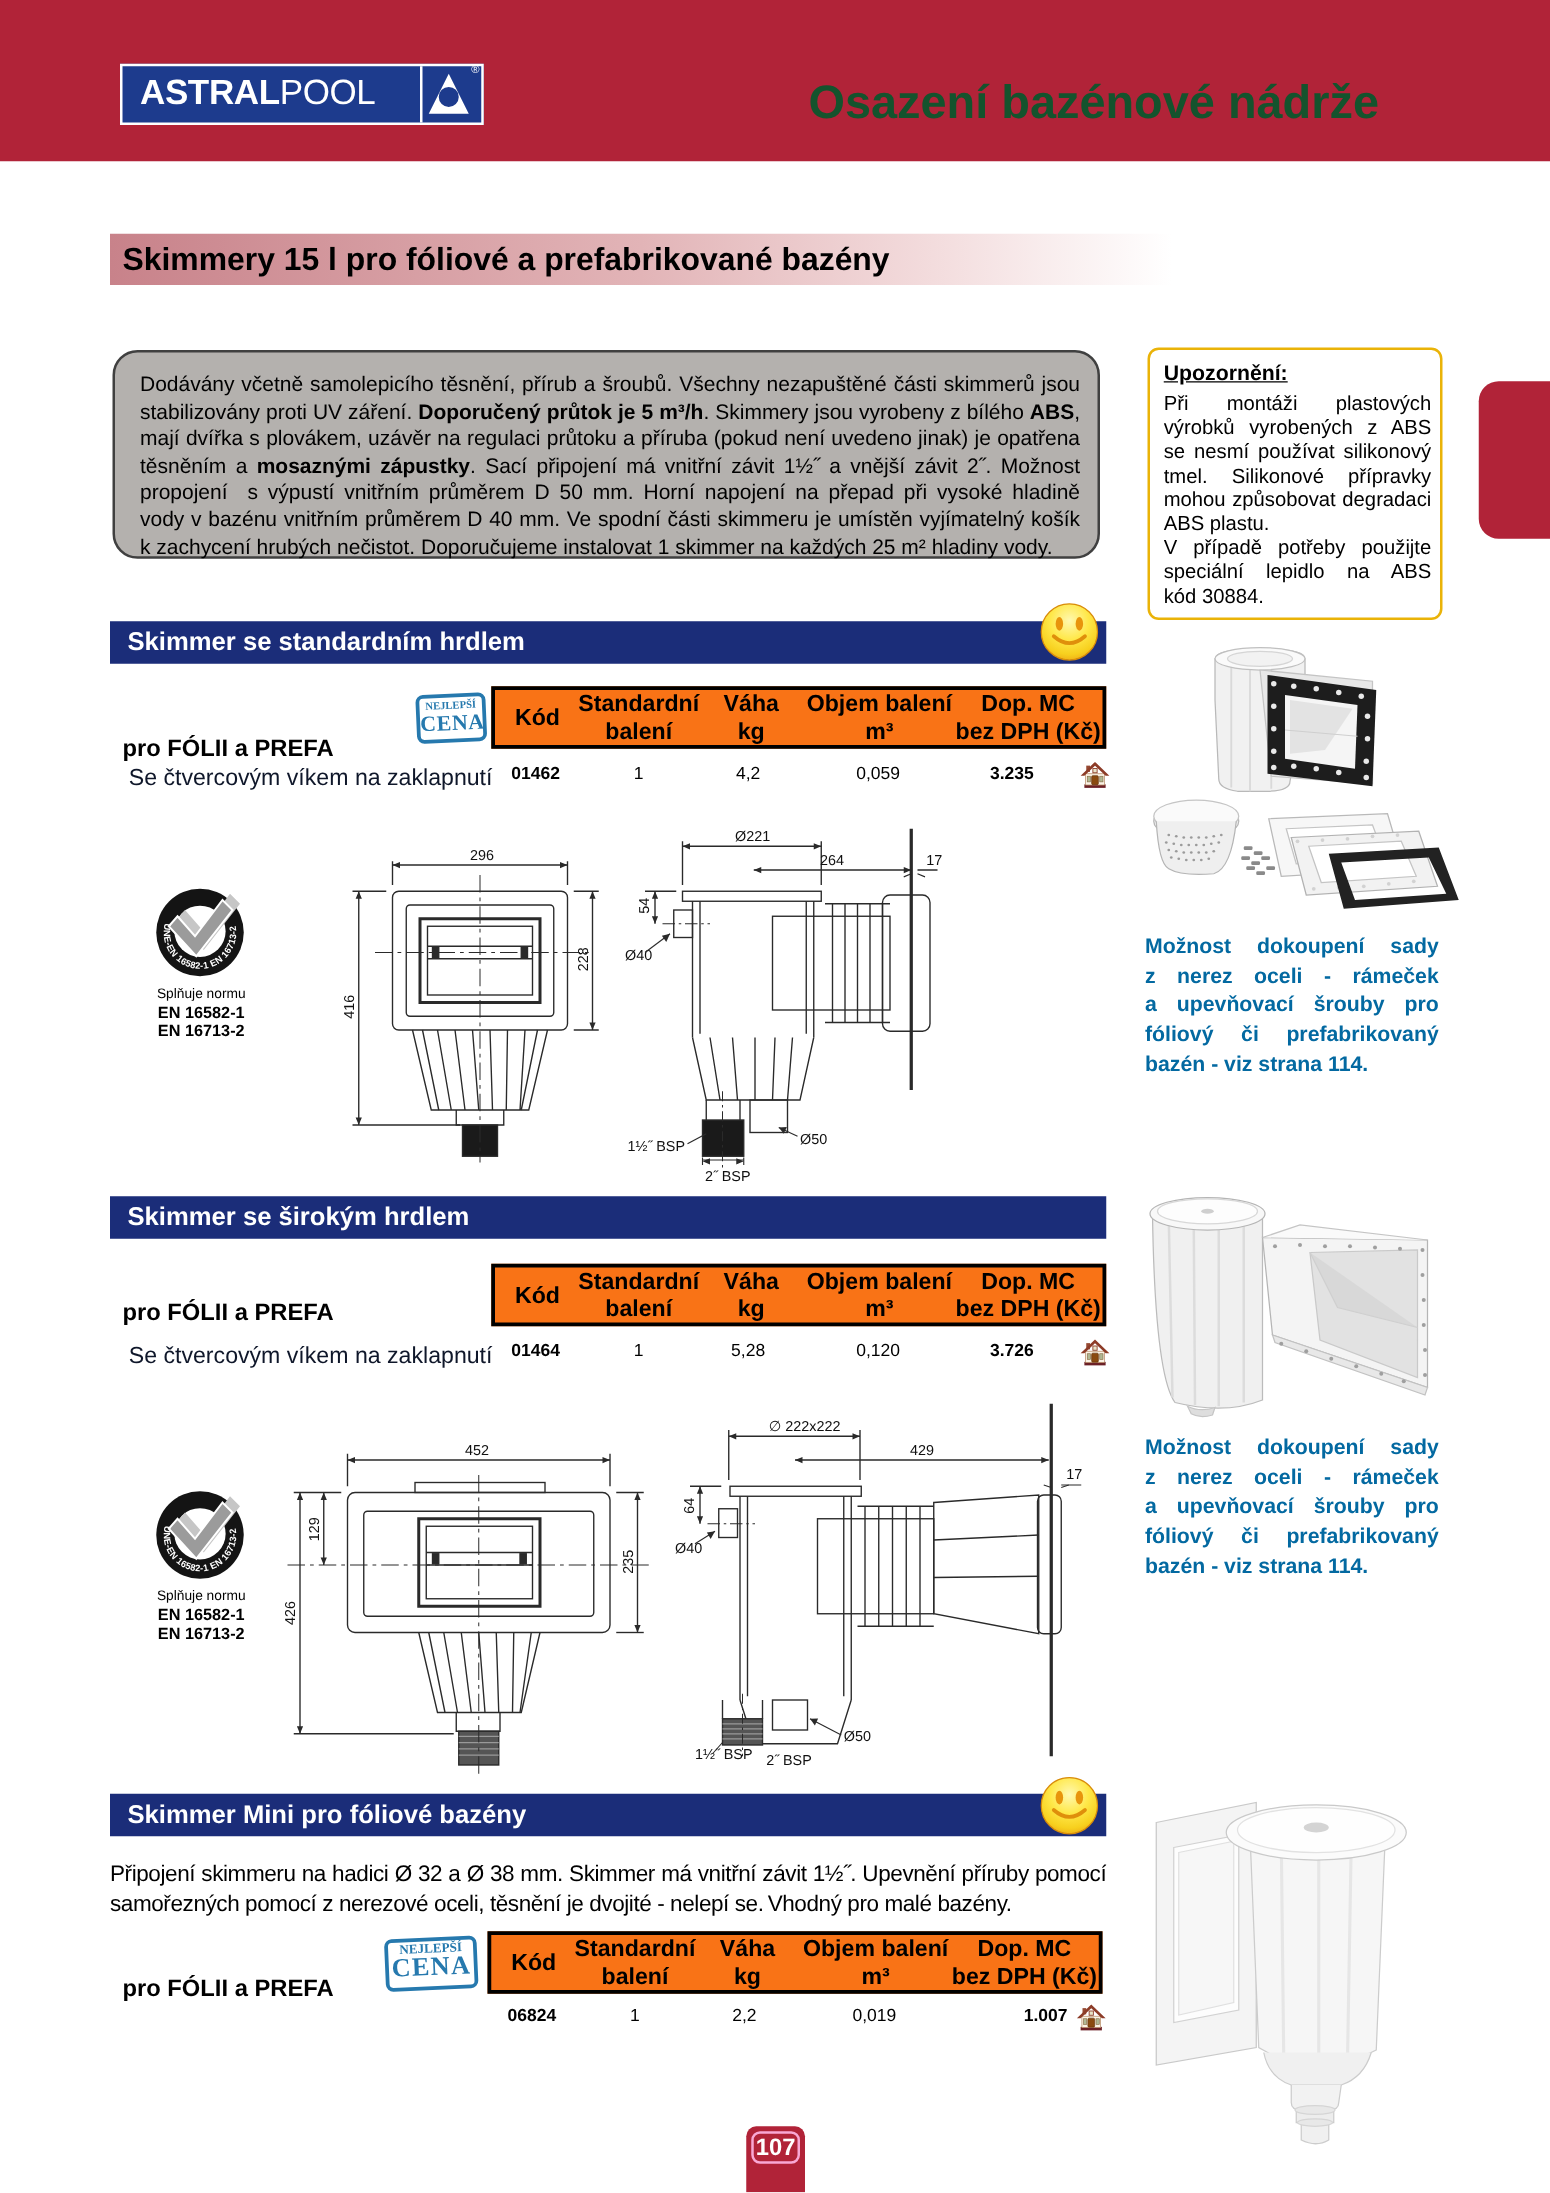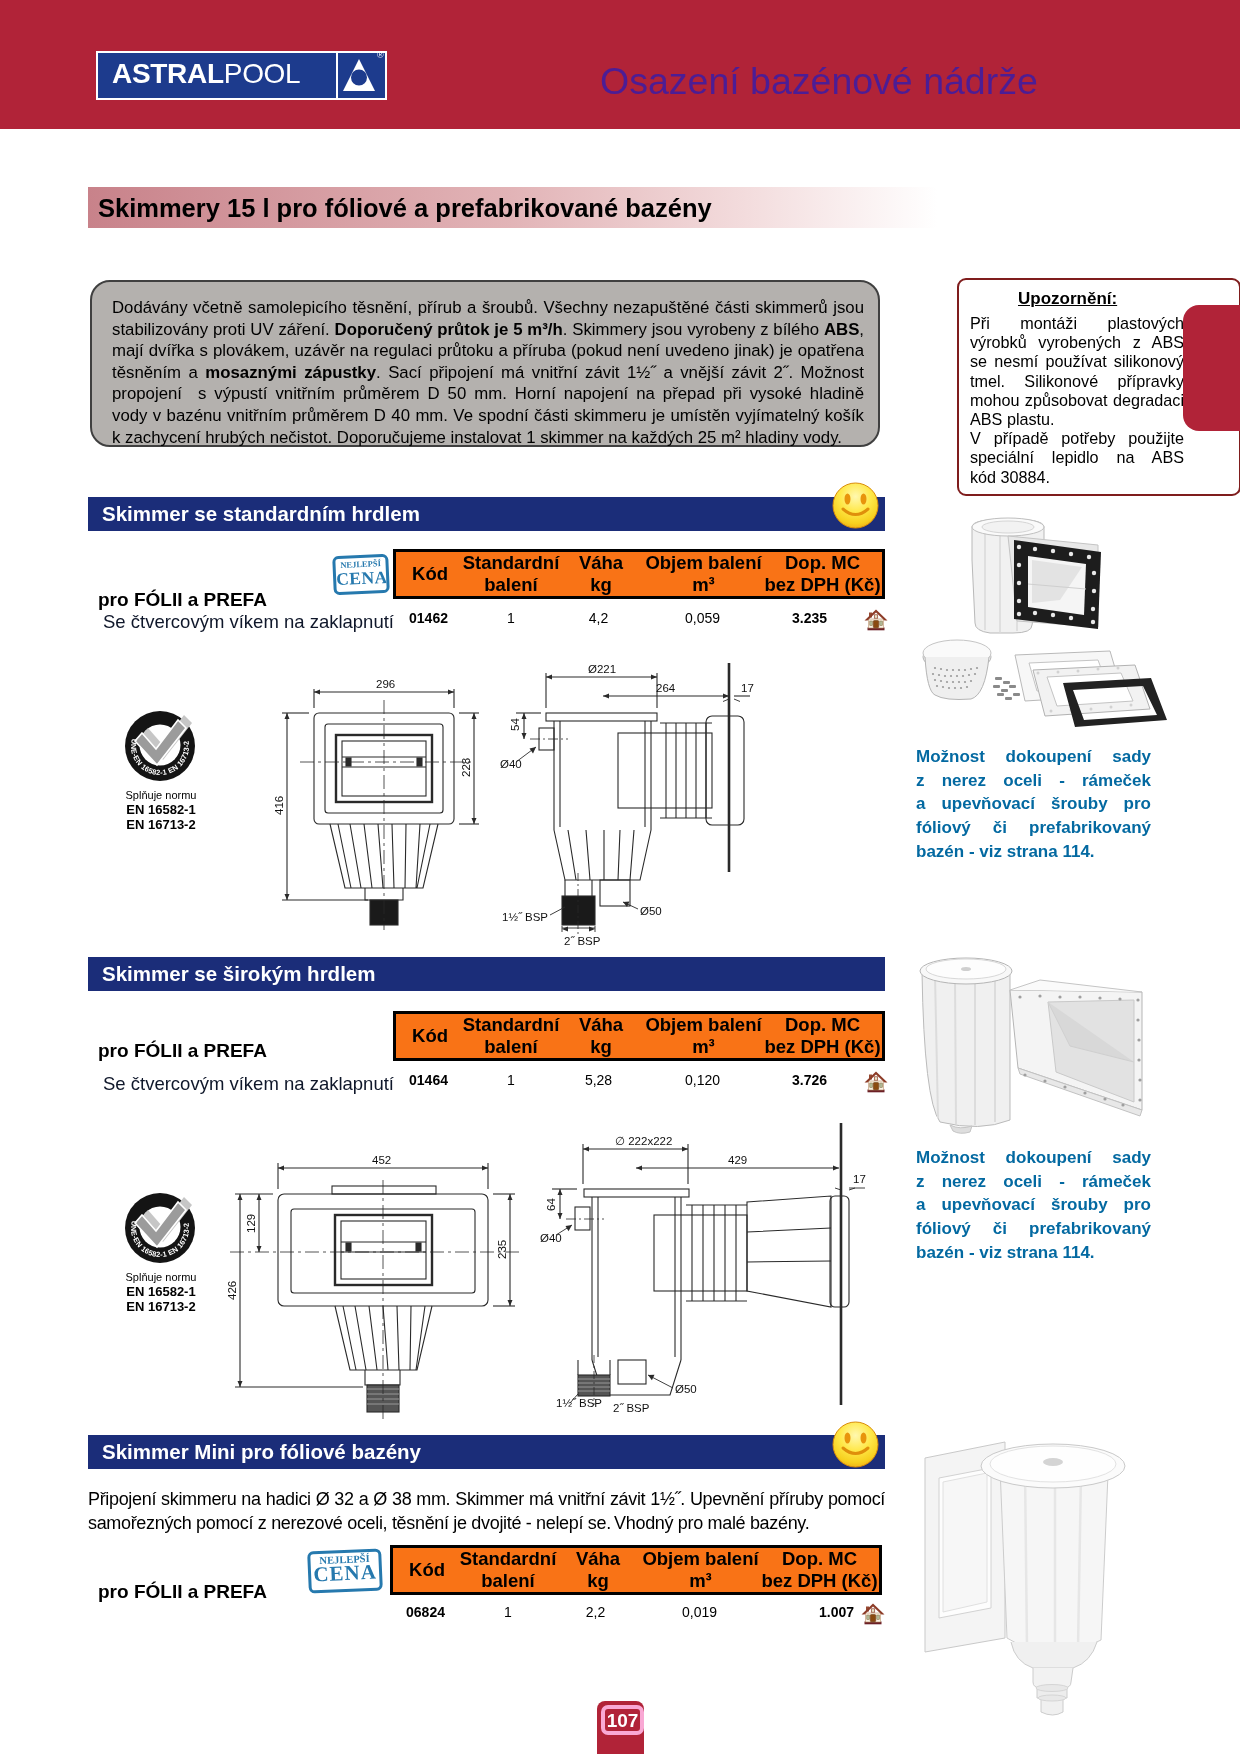--- a/index.html
+++ b/index.html
@@ -5,26 +5,26 @@
 html,body{margin:0;padding:0;}
 body{font-family:"Liberation Sans",sans-serif;}
 .page{position:relative;width:1240px;height:1754px;background:#fff;overflow:hidden;}
 .abs{position:absolute;}
 .topband{left:0;top:0;width:1240px;height:129px;background:#b12338;}
 .logo{left:96px;top:51px;width:287px;height:45px;background:#1d3b8d;border:2px solid #fff;}
 .logotext{position:absolute;left:14px;top:5px;font-size:28px;color:#fff;letter-spacing:-0.3px;}
 .logotext b{font-weight:bold;}
 .logotext span{font-weight:normal;}
 .logosep{position:absolute;right:47px;top:0;width:2px;height:45px;background:#fff;}
-.headtitle{left:600px;top:60px;width:550px;height:48px;color:#4c1d95;font-size:37.5px;font-weight:normal;text-align:left;}
+.headtitle{left:600px;top:60px;width:550px;height:48px;color:#14532d;font-size:37.5px;font-weight:bold;text-align:center;}
 .titlebar{left:88px;top:187px;width:1062px;height:41px;background:linear-gradient(to right,#c8828a 0%,#e2b4b7 40%,#f3dcdd 62%,#ffffff 80%);}
 .titlebar div{padding:7px 0 0 10px;font-size:25.5px;font-weight:bold;color:#000;}
 .graybox{left:90px;top:280px;width:786px;height:163px;background:#b4b1ae;border:2px solid #404040;border-radius:20px;text-decoration:underline;}
 .graybox .txt{position:absolute;left:20px;top:15px;width:752px;font-size:16.8px;line-height:21.6px;color:#000;}
-.warnbox{left:957px;top:278px;width:232px;height:214px;background:#fff;border:2px solid #7f1d1d;border-radius:9px;padding-left:48px;}
+.warnbox{left:918px;top:278px;width:232px;height:214px;background:#fff;border:2px solid #eab308;border-radius:9px;}
 .warnbox h4{margin:9px 0 0 11px;font-size:17px;text-decoration:underline;}
 .warnbox .txt{position:absolute;left:11px;top:34px;width:214px;font-size:16.2px;line-height:19.2px;}
 .jline{text-align:justify;overflow:hidden;}
 .jline::after{content:"";display:inline-block;width:100%;height:0;}
 .graybox .jline{height:21.6px;}
 .warnbox .jline{height:19.2px;}
 .sidetext .jline{height:23.7px;}
 .p3 .jline{height:24px;}
 .redtab{left:1183px;top:305px;width:57px;height:126px;background:#b12338;border-radius:16px 0 0 16px;}
 .secbar{left:88px;width:797px;height:34px;background:#1b2d79;color:#fff;font-weight:bold;font-size:20.5px;}
@@ -35,21 +35,21 @@
 .tablehead .c{display:flex;align-items:center;justify-content:center;text-align:center;font-weight:bold;font-size:18.5px;line-height:22px;}
 .cell{position:absolute;text-align:center;font-size:14px;}
 .cellb{font-weight:bold;}
 .stamp{transform:rotate(-2.5deg);border:3px solid #2679ae;border-radius:6px;color:#2679ae;text-align:center;background:#fff;overflow:hidden;}
 .stamp .s1{font-size:8.5px;font-weight:bold;font-family:"Liberation Serif",serif;letter-spacing:0px;margin-top:2px;line-height:9px;}
 .stamp .s2{font-size:17.5px;font-weight:bold;font-family:"Liberation Serif",serif;letter-spacing:0.5px;line-height:19px;}
 .sidetext{width:235px;font-size:17px;line-height:23.7px;font-weight:bold;color:#0369a1;}
 .badgetxt{width:130px;text-align:center;font-size:11px;line-height:14.8px;}
 .badgetxt b{display:block;font-size:13px;}
 .pagenum{left:597px;top:1701px;width:47px;height:53px;background:#b12338;border-radius:8px 8px 0 0;}
-.pagenum .inner{position:absolute;left:4px;top:4px;width:35px;height:21px;border:4px solid #f9a8d4;border-radius:7px;color:#fff;font-size:19px;font-weight:bold;text-align:center;padding-top:1px;}
+.pagenum .inner{position:absolute;left:4px;top:4px;width:35px;height:21px;border:2px solid #f9a8d4;border-radius:7px;color:#fff;font-size:19px;font-weight:bold;text-align:center;padding-top:1px;}
 </style>
 </head>
 <body>
 <div class="page">
 
   <div class="abs topband"></div>
   <div class="abs logo">
     <div class="logotext"><b>ASTRAL</b><span>POOL</span></div>
     <div class="logosep"></div>
     <svg style="position:absolute;right:5px;top:3px;" width="40" height="39" viewBox="0 0 40 39">

